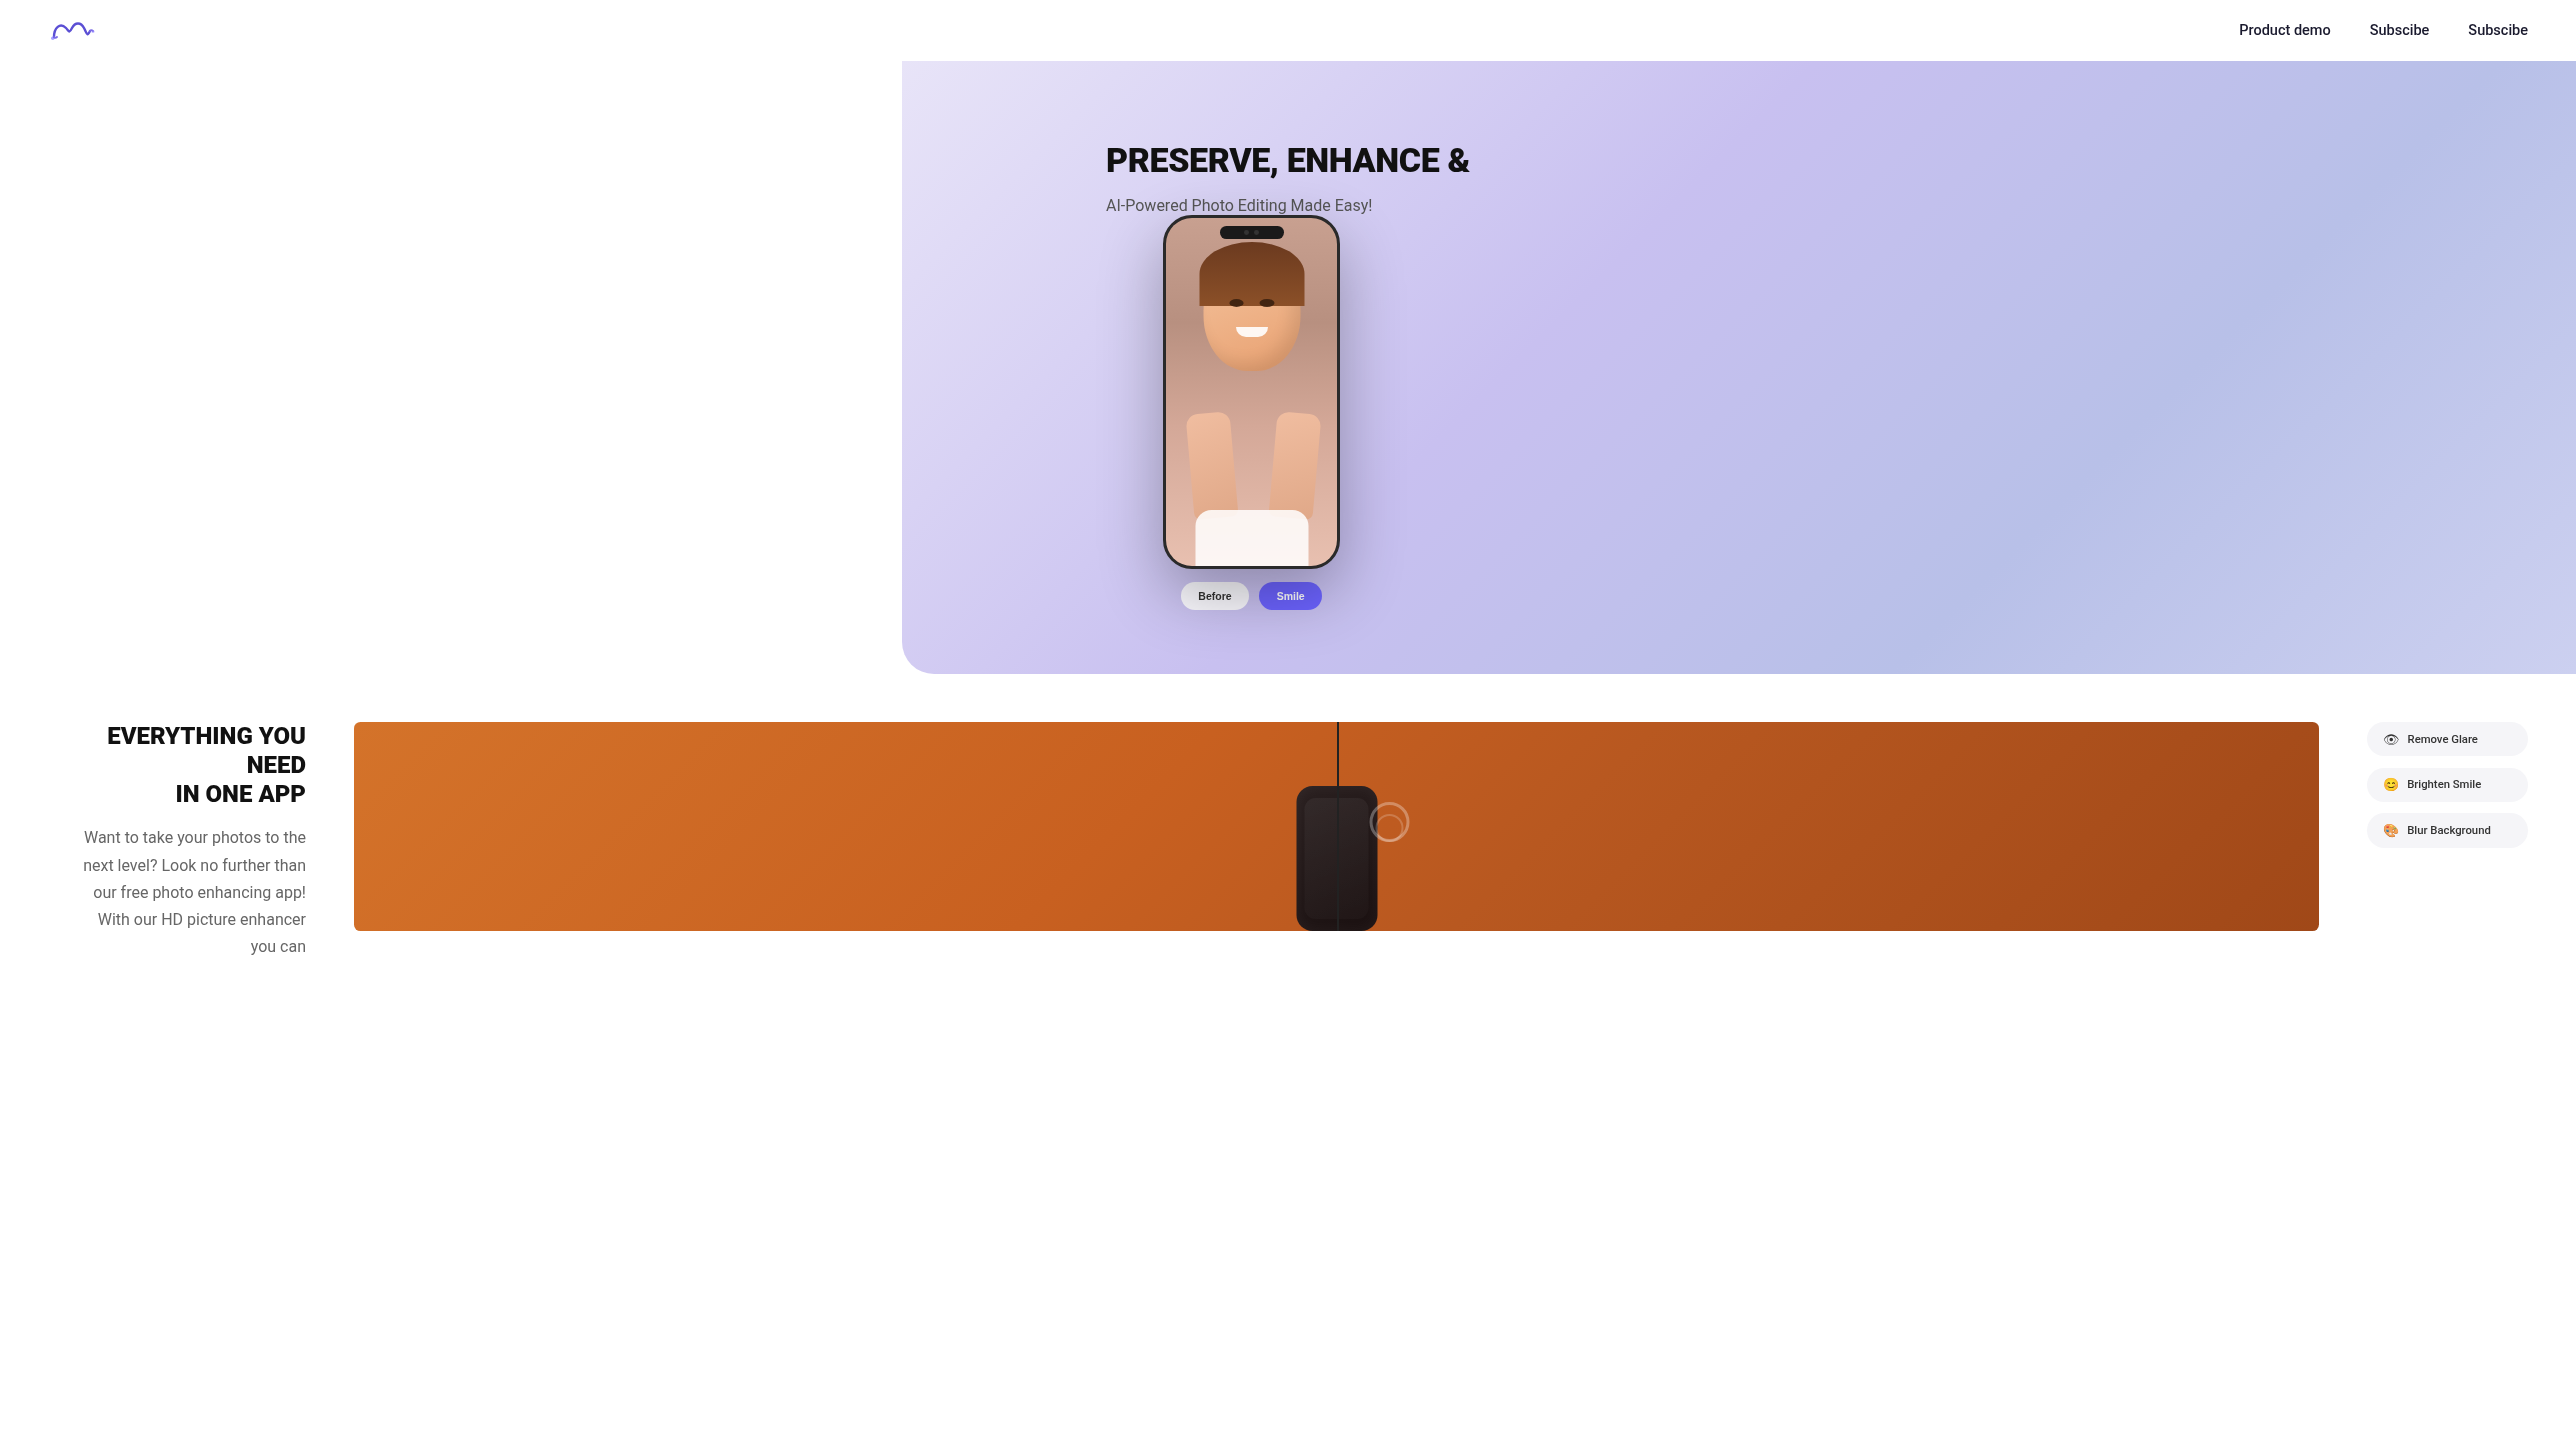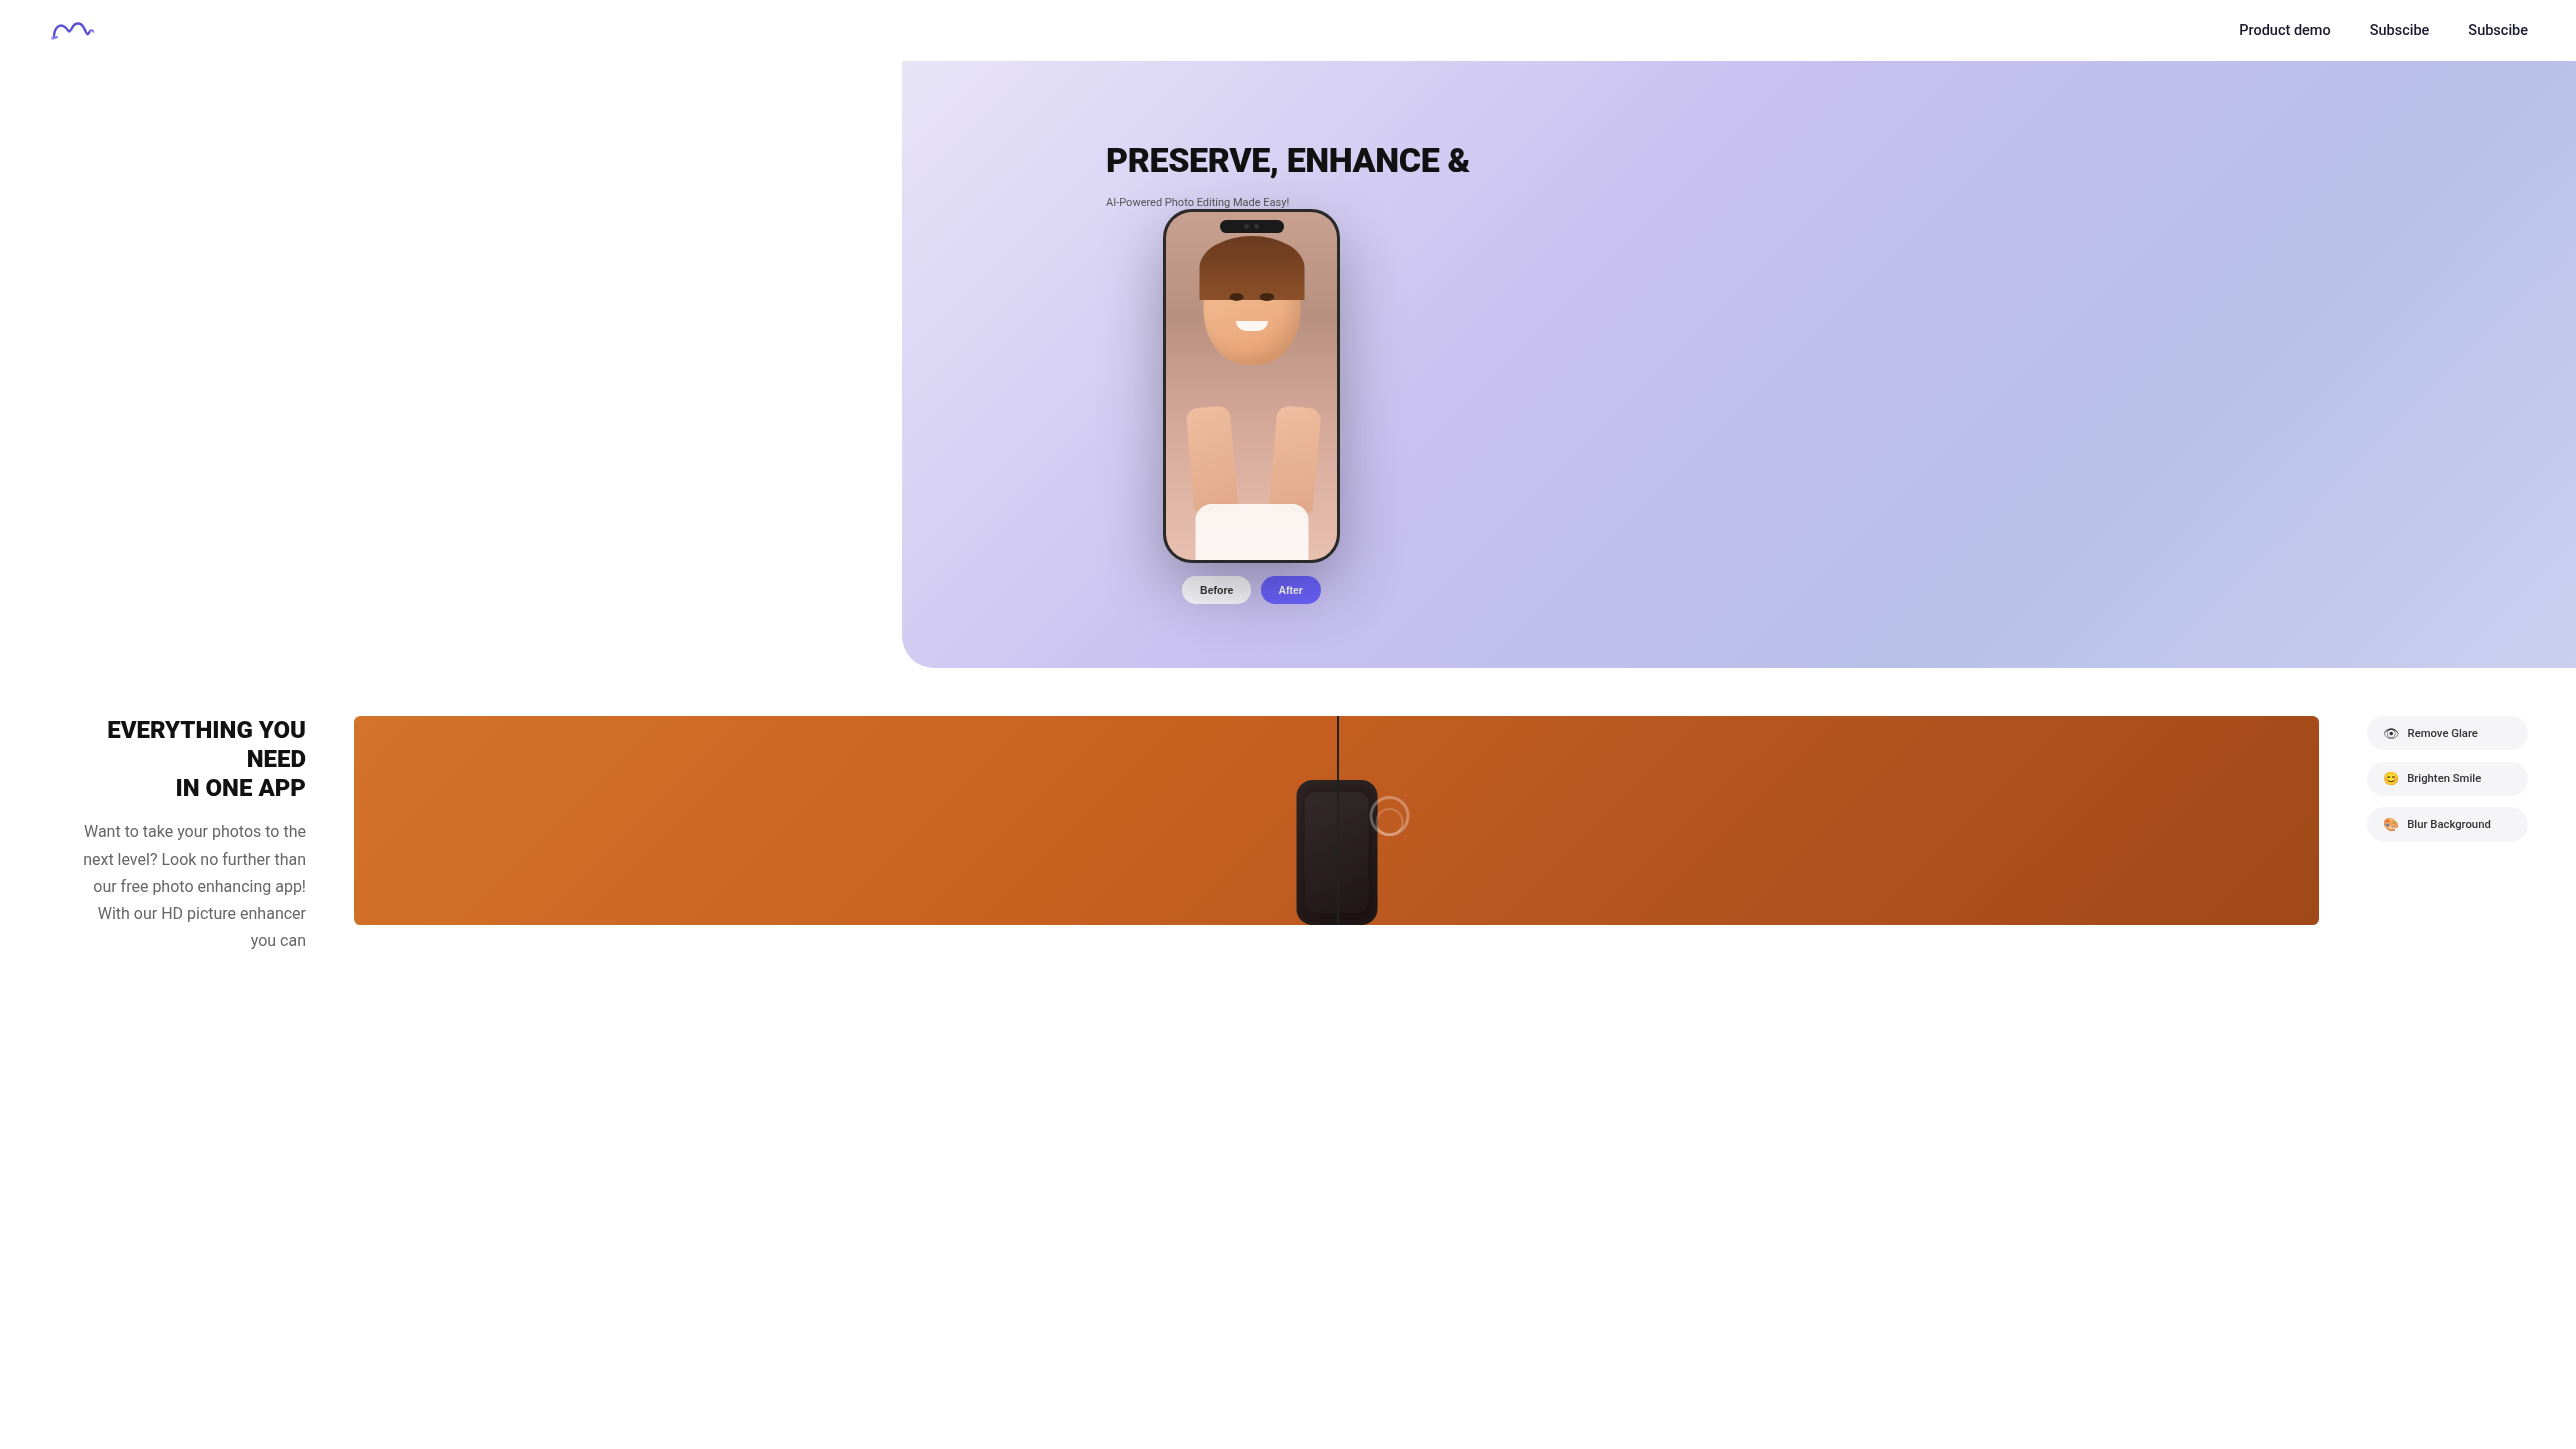--- a/index.html
+++ b/index.html
@@ -84,21 +84,21 @@
       font-size: 34px;
       font-weight: 900;
       line-height: 1.15;
       color: #111111;
       text-transform: uppercase;
       letter-spacing: -0.4px;
       margin-bottom: 16px;
     }
 
     .hero-subtitle {
-      font-size: 11px;
+      font-size: 16px;
       color: #555555;
       font-weight: 400;
     }
 
     .hero-phone {
       position: relative;
       z-index: 2;
       display: flex;
       flex-direction: column;
       align-items: center;
@@ -323,21 +323,21 @@
           <div style="position:absolute;bottom:48px;left:24px;width:44px;height:105px;background:linear-gradient(160deg,#f0bda0,#e0a888);border-radius:12px 12px 6.4px 6.4px;transform:rotate(-5deg);"></div>
           <div style="position:absolute;bottom:48px;right:20px;width:44px;height:105px;background:linear-gradient(160deg,#f0bda0,#e0a888);border-radius:12px 12px 6.4px 6.4px;transform:rotate(5deg);"></div>
 
           <div style="position:absolute;bottom:0;left:50%;transform:translateX(-50%);width:113px;height:56px;background:rgba(255,255,255,0.85);border-radius:16px 16px 0 0;"></div>
         </div>
       </div>
     </div>
 
     <div class="phone-buttons-row">
       <button class="phone-btn phone-btn-before">Before</button>
-      <button class="phone-btn phone-btn-after">After</button>
+      <button class="phone-btn phone-btn-after">Smile</button>
     </div>
   </div>
 </section>
 
 <section class="everything-section">
   <div class="everything-text">
     <h2 class="everything-title">
       <span>EVERYTHING YOU NEED</span><br>
       <span>IN ONE APP</span>
     </h2>

